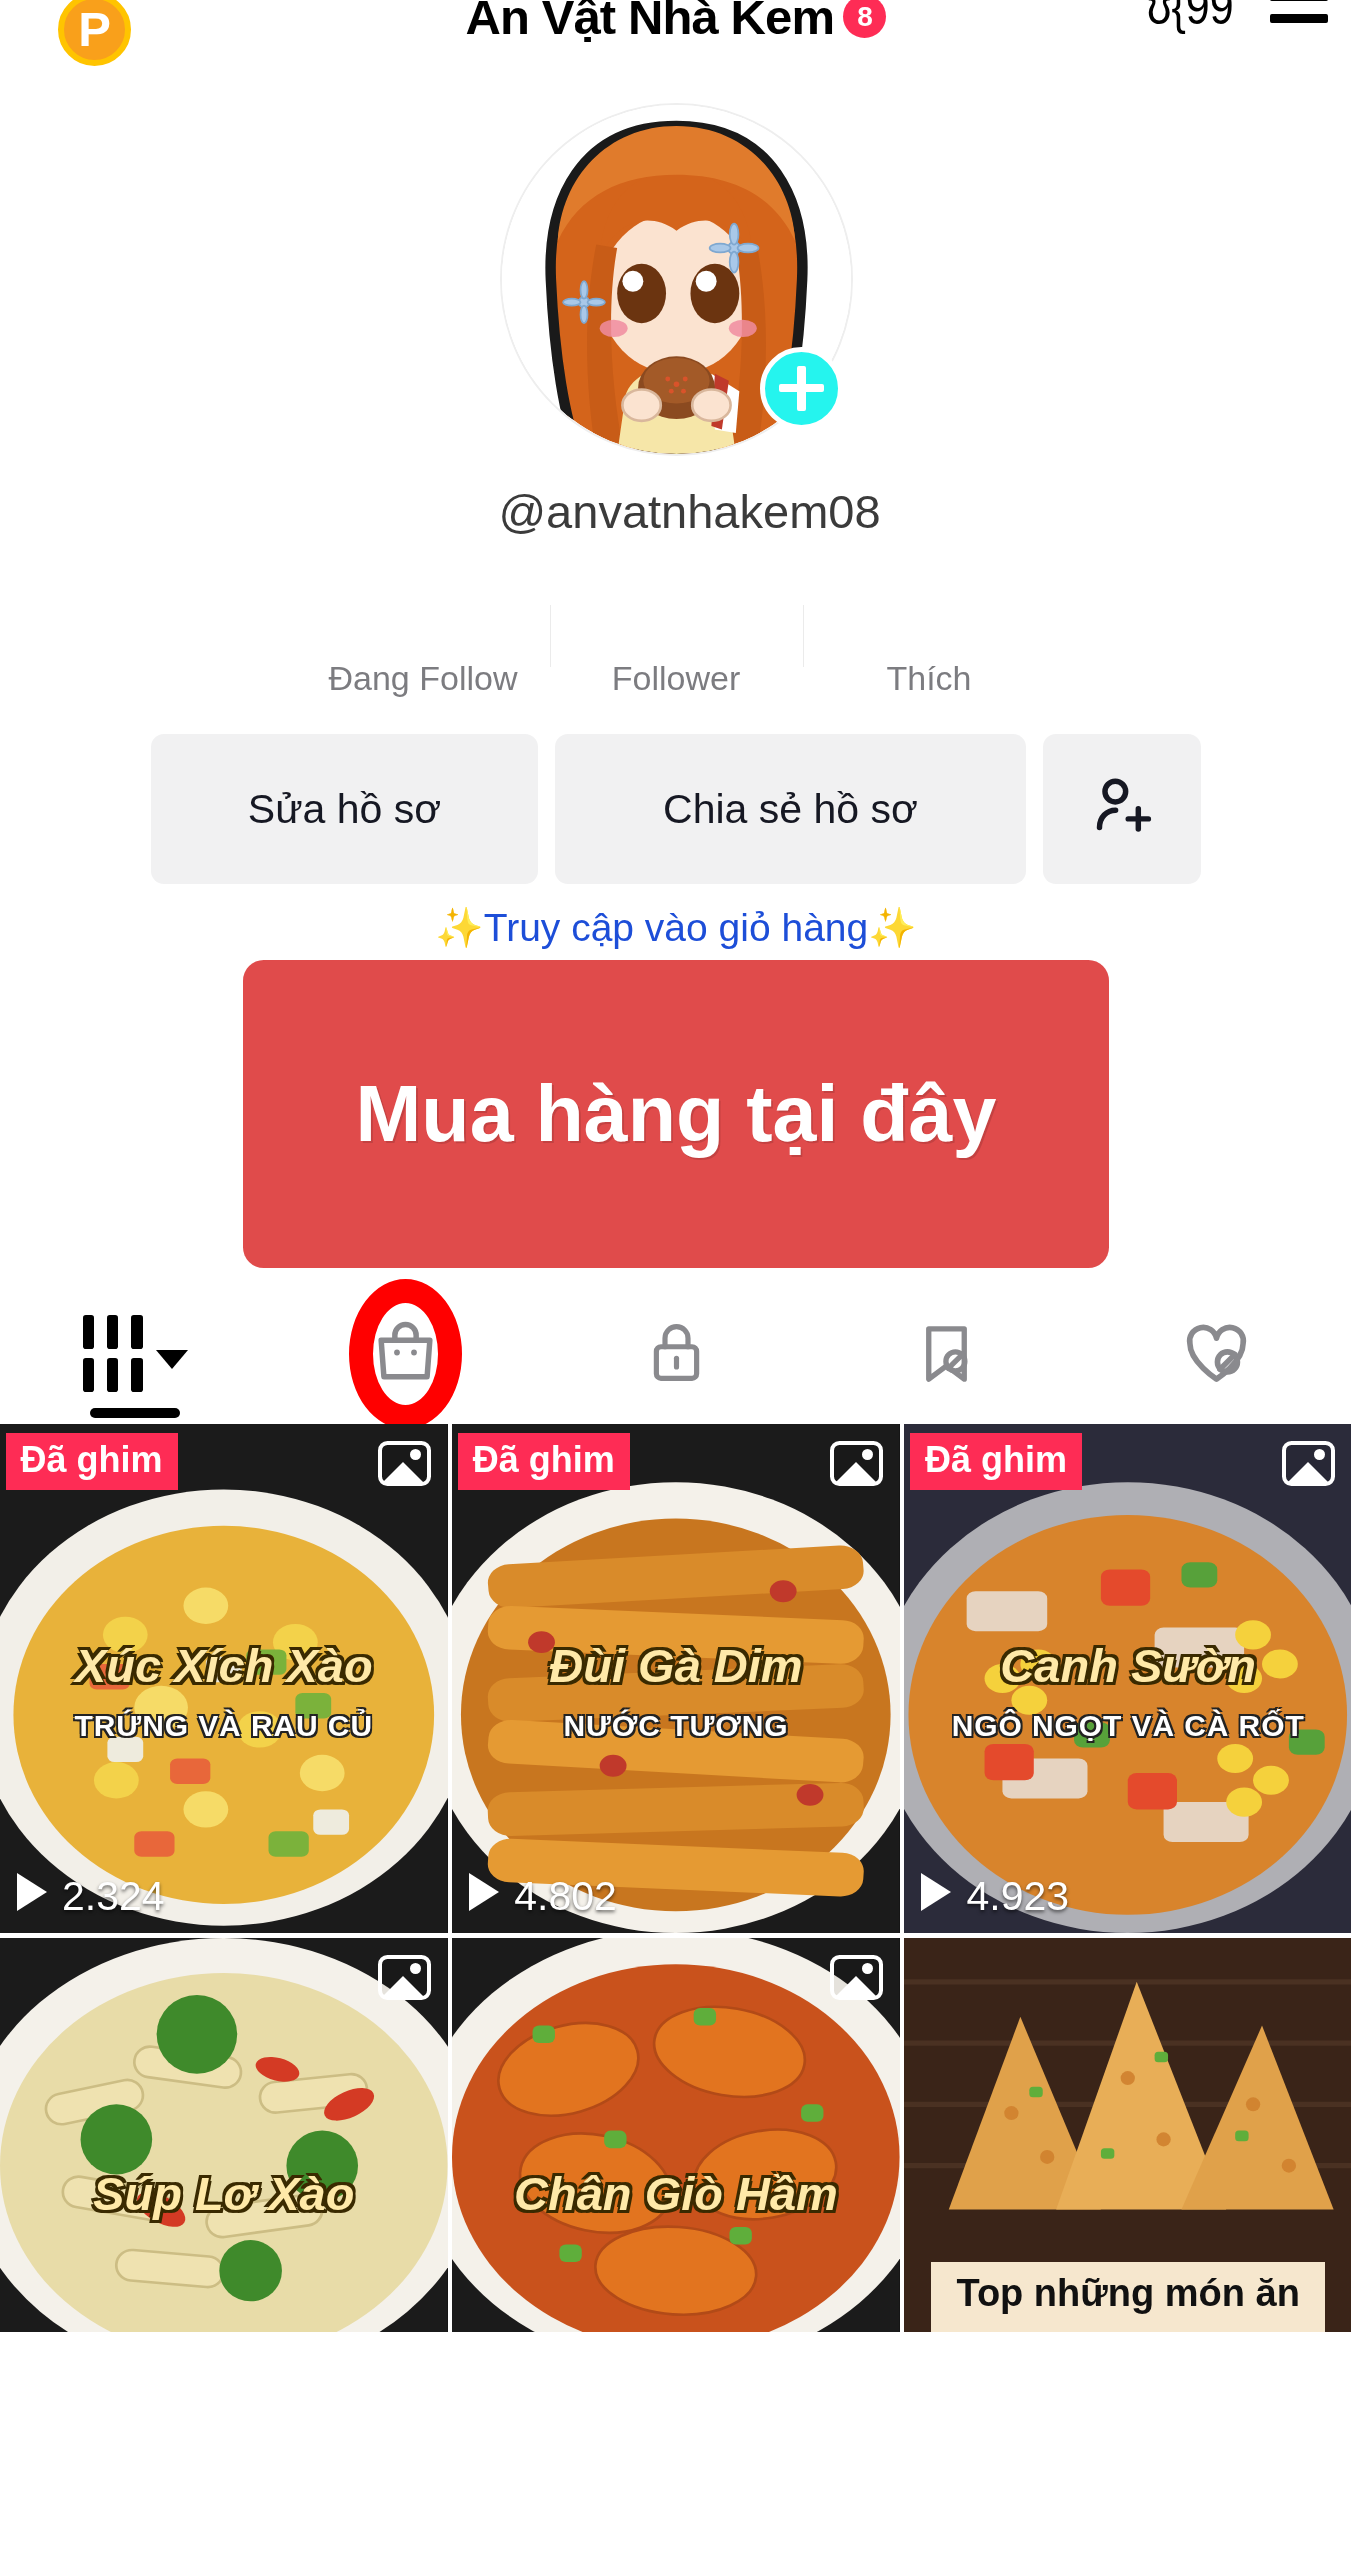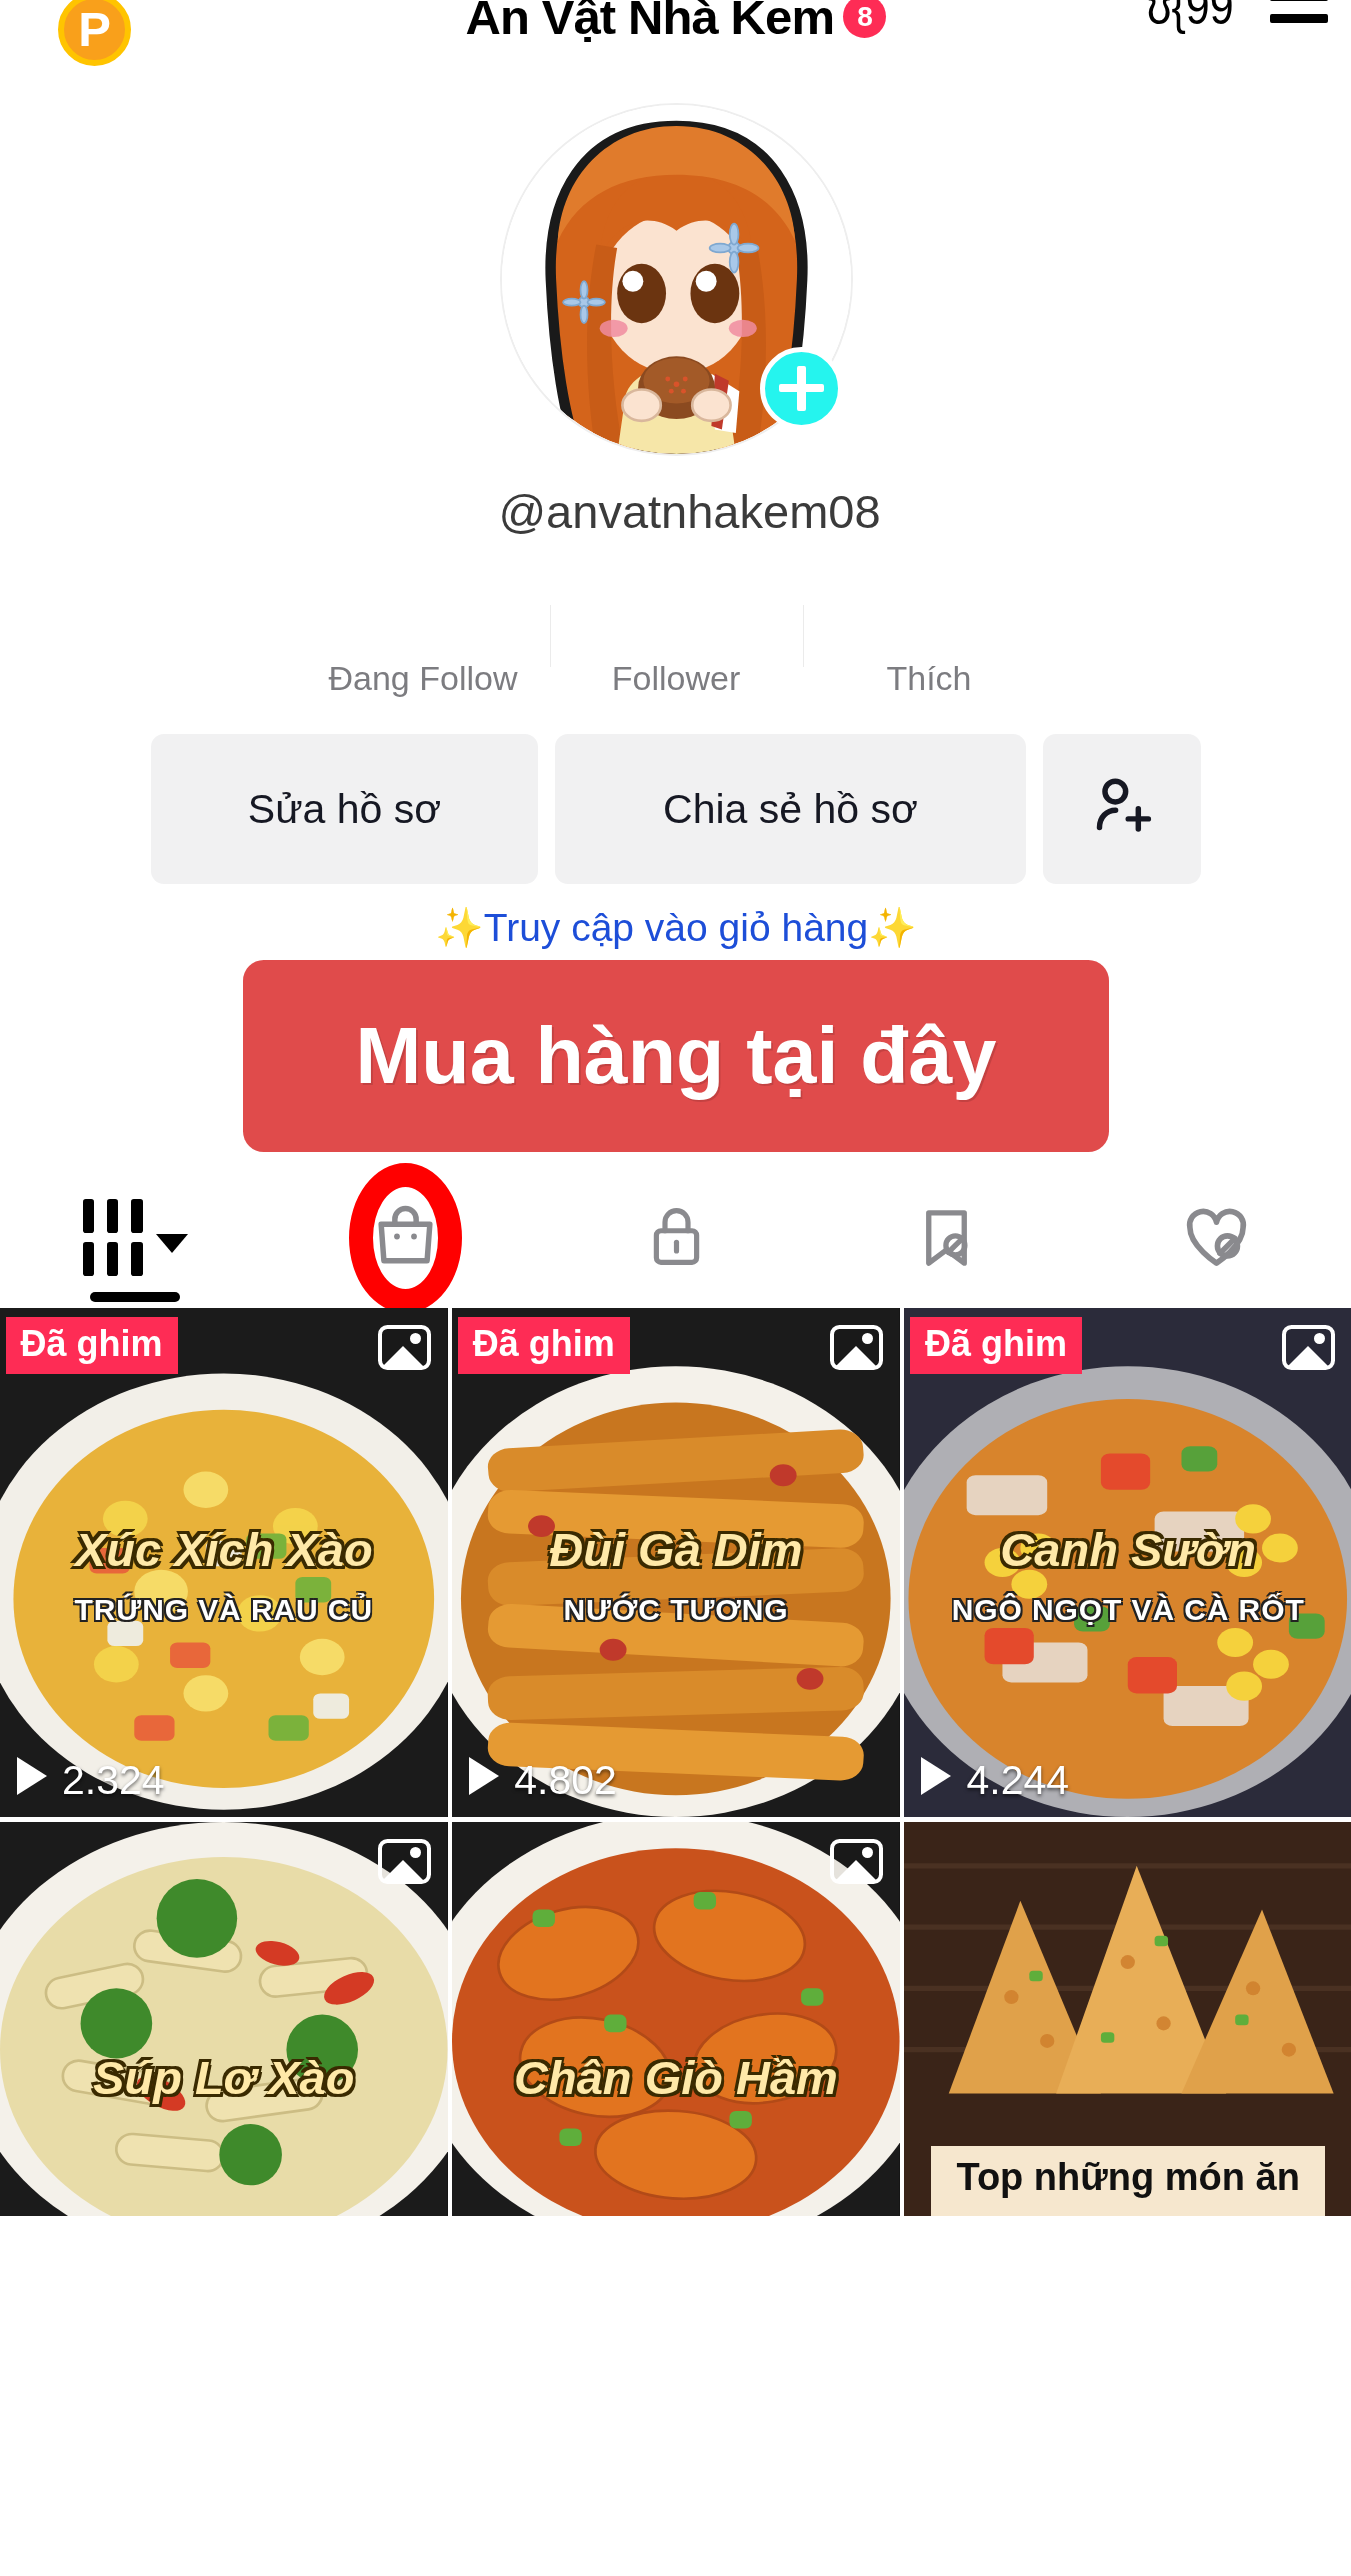--- a/index.html
+++ b/index.html
@@ -128,21 +128,21 @@
   .btn-icon { width: 158px; }
 
   
   .bio {
     text-align:center; margin-top: 20.7px;
     font-size: 39px; color: #1d4ed8;
     white-space: nowrap;
   }
   .cta-wrap { display:flex; justify-content:center; margin-top: 9.4px; }
   .cta {
-    width: 866px; height: 192px;
+    width: 866px; height: 308px;
     background: #E04B4B; border-radius: 20.7px;
     display:flex; align-items:center; justify-content:center;
     color: #ffffff; font-size: 79px; font-weight: bold;
     text-shadow: 1.9px 1.9px 0 rgba(0,0,0,.12);
   }
 
   
   .tabbar {
     position: relative;
     display: flex; align-items: center;
@@ -522,21 +522,21 @@
           <rect x="86" y="84" width="8" height="7" rx="2" fill="#57A13A"></rect>
         </g>
       </svg>
     </div>
     <div class="pin-badge">Đã ghim</div>
     <div class="multi-icon"></div>
     <div class="tile-title">Canh Sườn</div>
     <div class="tile-sub">NGÔ NGỌT VÀ CÀ RỐT</div>
     <div class="tile-plays">
       <span class="play-tri"></span>
-      <span>4.244</span>
+      <span>4.923</span>
     </div>
   </div>
 
   <div class="tile row2">
     <div class="tile-bg">
       <svg viewBox="0 0 100 90" preserveAspectRatio="none" width="100%" height="100%">
         <rect width="100" height="90" fill="#1b1b1b"></rect>
         <ellipse cx="50" cy="50" rx="58" ry="50" fill="#f4f1ea"></ellipse>
         <ellipse cx="50" cy="52" rx="50" ry="44" fill="#E8DCA8"></ellipse>
         <g fill="#EFE2B0" stroke="#ccbd84" stroke-width=".6">

